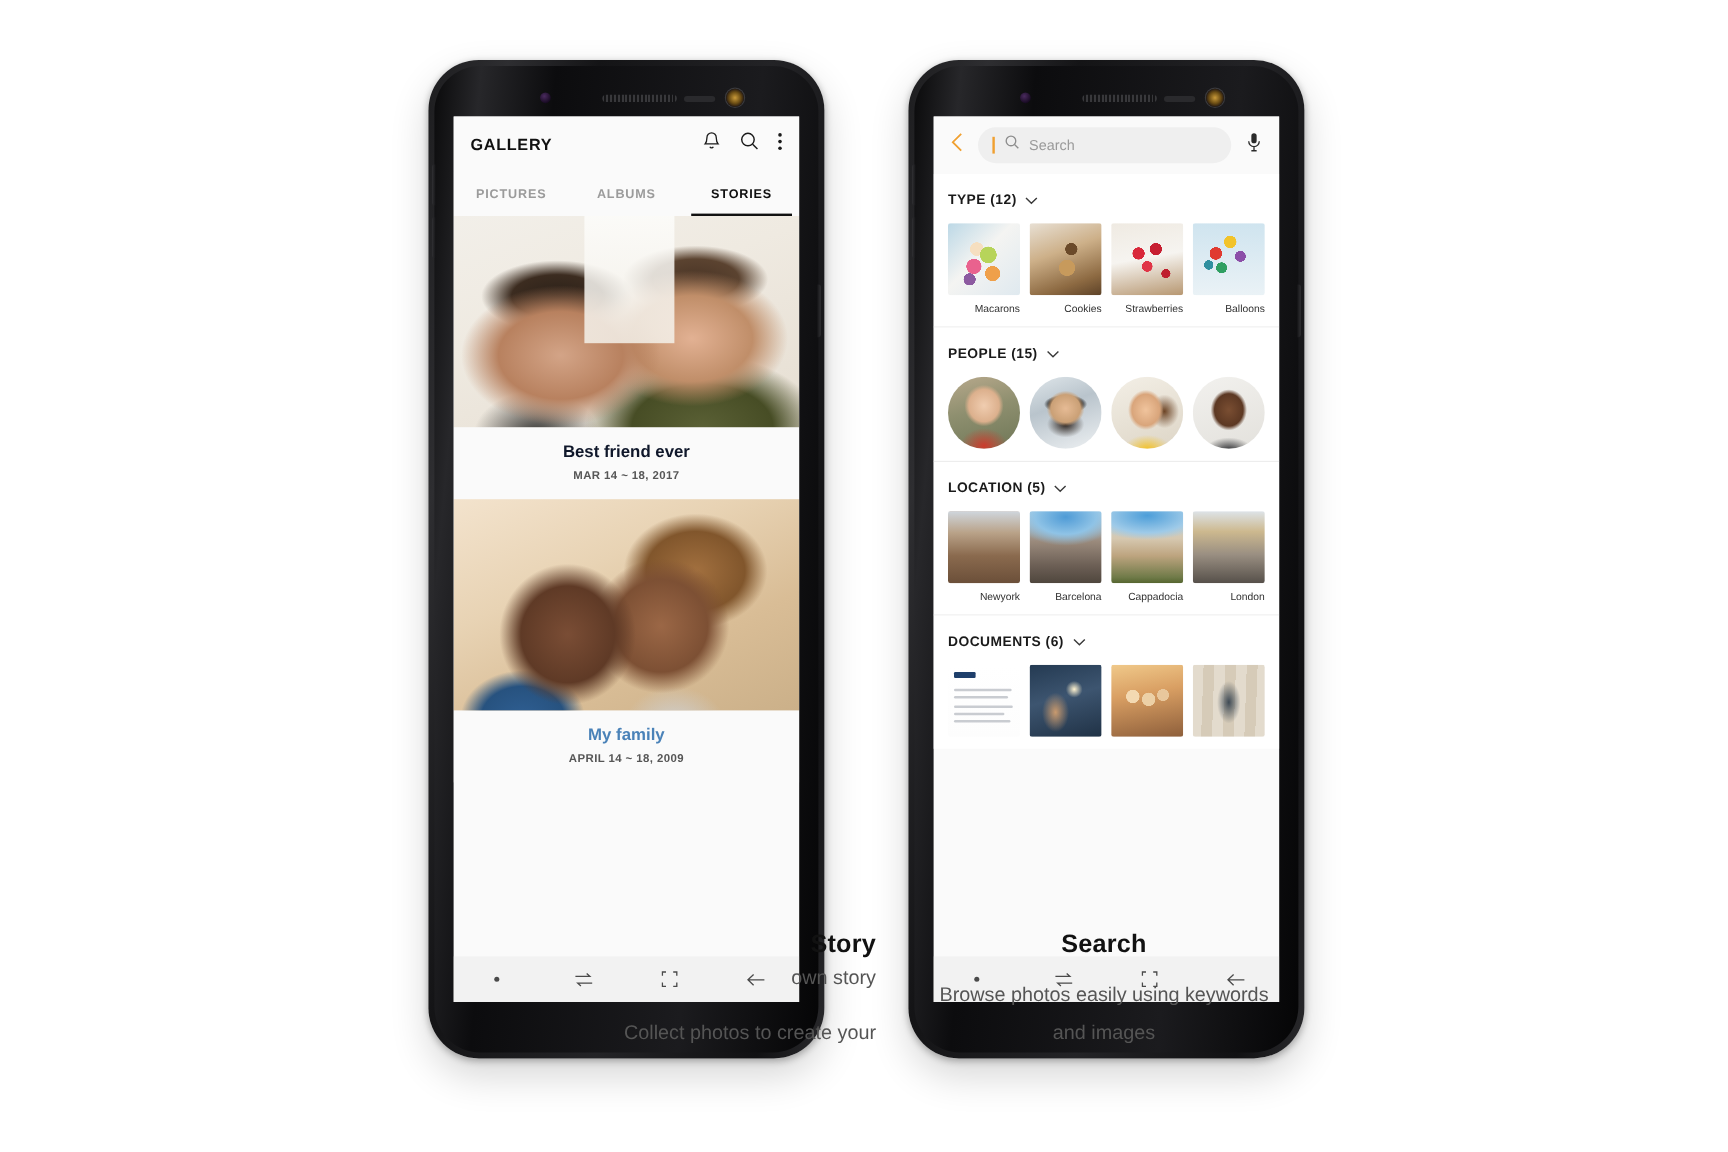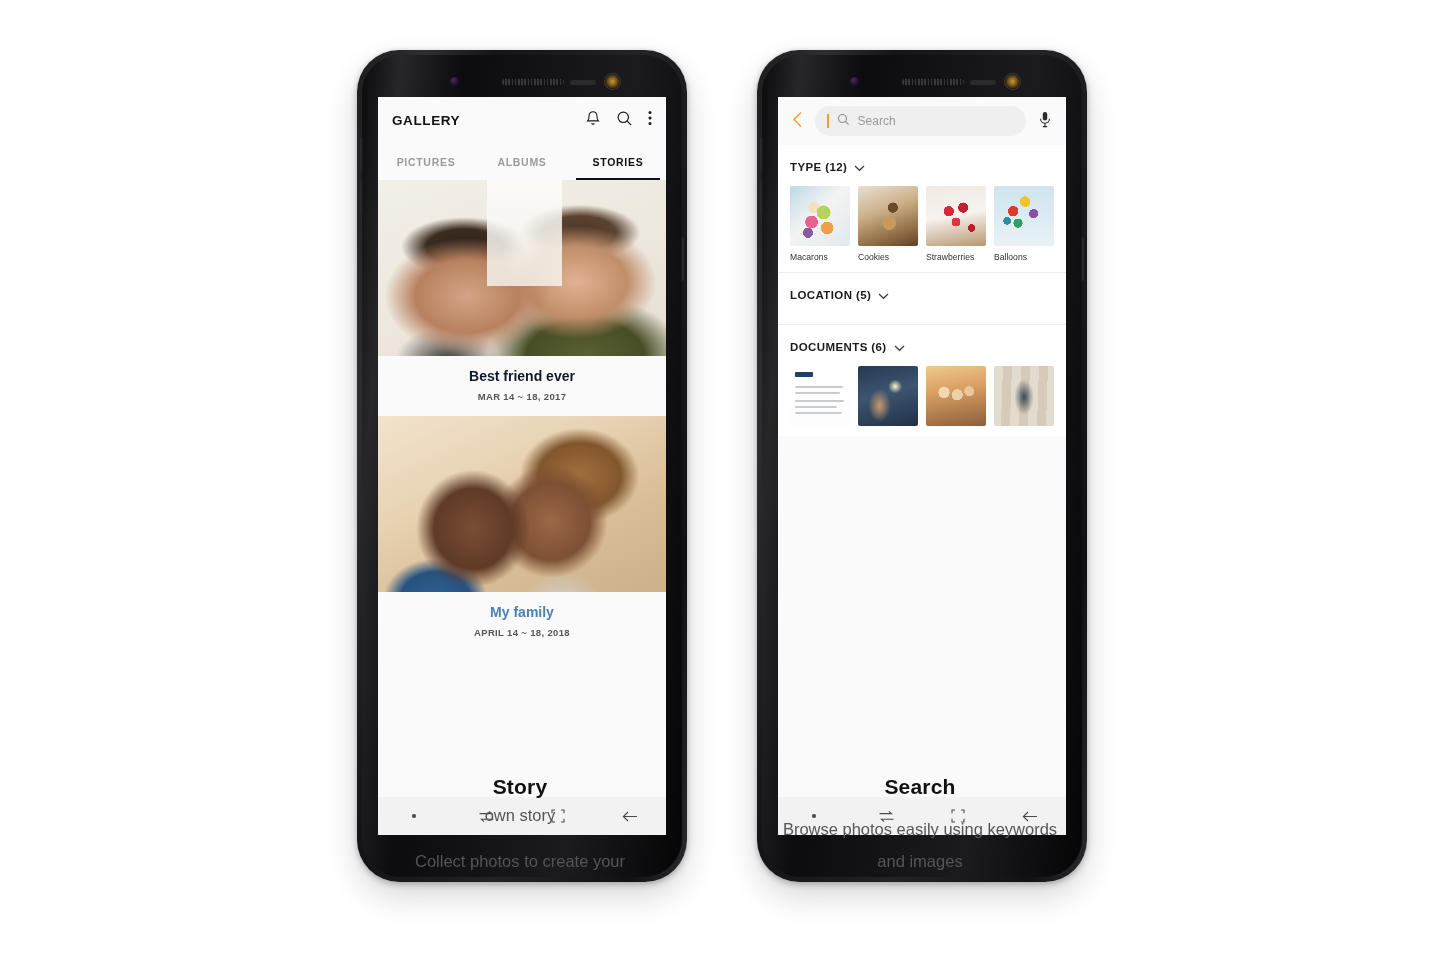--- a/index.html
+++ b/index.html
@@ -95,21 +95,21 @@
     padding:0 12px; gap:8px; }
   .s-caret { width:1.6px; height:14px; background:#f0a030; }
   .s-ph { font-size:12px; color:#9a9a9a; }
   .s-body { background:#fafafa; }
   .sec { padding:13px 12px 10px; background:#fff; border-bottom:1px solid #ededed; }
   .sec-head { display:flex; align-items:center; gap:7px; margin-bottom:10px;text-align:center; }
   .sec-title { font-size:11.5px; font-weight:700; letter-spacing:.4px; color:#1a1a1a; }
   .grid4 { display:flex; gap:8px; }
   .cell { flex:1; }
   .thumb { width:100%; height:60px; border-radius:2px; overflow:hidden; }
-  .cap { font-size:8.6px; color:#303030; text-align:left; margin-top:6px; }
+  .cap { font-size:8.6px; color:#303030; text-align:right; margin-top:6px; }
   .avatar { width:100%; aspect-ratio:1/1; border-radius:50%; overflow:hidden; }
 
   
   .t-macarons { background:
      radial-gradient(circle 10px at 36% 60%, #e9628e 62%, rgba(233,98,142,0) 64%),
      radial-gradient(circle 11px at 56% 44%, #b7d45a 62%, rgba(183,212,90,0) 64%),
      radial-gradient(circle 10px at 62% 70%, #efa04a 62%, rgba(239,160,74,0) 64%),
      radial-gradient(circle 9px at 40% 36%, #f6dfc0 62%, rgba(246,223,192,0) 64%),
      radial-gradient(circle 8px at 30% 78%, #8c5aa0 62%, rgba(140,90,160,0) 64%),
      linear-gradient(135deg,#bcd8e6 0%,#f4f4f2 45%,#dfe9ef 100%); }
@@ -235,21 +235,21 @@
         <div class="story-meta">
           <div class="story-name" id="s1name" style="color:#0f172a">Best friend ever</div>
           <div class="story-date">MAR 14 ~ 18, 2017</div>
         </div>
       </div>
 
       <div class="story-card">
         <div class="story-photo photoB"></div>
         <div class="story-meta">
           <div class="story-name" id="s2name" style="color:#4a82b8">My family</div>
-          <div class="story-date">APRIL 14 ~ 18, 2018</div>
+          <div class="story-date">APRIL 14 ~ 18, 2009</div>
         </div>
       </div>
 
       <div class="navbar">
         <div class="navbtn">
           <svg width="6" height="6" viewBox="0 0 6 6" fill="#4a4a4a">
               <circle cx="3" cy="3" r="2.1"></circle>
             </svg>
         </div>
         <div class="navbtn">
@@ -332,25 +332,65 @@
                 <div class="cap">Strawberries</div>
               </div>
               <div class="cell">
                 <div class="thumb t-balloons"></div>
                 <div class="cap">Balloons</div>
               </div>
             </div>
           </div>
           <div class="sec">
             <div class="sec-head">
+       <span class="sec-title">PEOPLE (15)</span>
+       <span><svg width="11" height="7" viewBox="0 0 11 7" fill="none" stroke="#3a3a3a" stroke-width="1.2">
+                  <path d="M1 1l4.5 4.3L10 1"></path>
+                </svg></span>
+     </div>
+     <div class="grid4">
+              <div class="cell">
+                <div class="avatar av1"></div>
+              </div>
+              <div class="cell">
+                <div class="avatar av2"></div>
+              </div>
+              <div class="cell">
+                <div class="avatar av3"></div>
+              </div>
+              <div class="cell">
+                <div class="avatar av4"></div>
+              </div>
+            </div>
+          </div>
+          <div class="sec">
+            <div class="sec-head">
        <span class="sec-title">LOCATION (5)</span>
        <span><svg width="11" height="7" viewBox="0 0 11 7" fill="none" stroke="#3a3a3a" stroke-width="1.2">
                   <path d="M1 1l4.5 4.3L10 1"></path>
                 </svg></span>
      </div>
+     <div class="grid4">
+              <div class="cell">
+                <div class="thumb t-ny"></div>
+                <div class="cap">Newyork</div>
+              </div>
+              <div class="cell">
+                <div class="thumb t-bcn"></div>
+                <div class="cap">Barcelona</div>
+              </div>
+              <div class="cell">
+                <div class="thumb t-capp"></div>
+                <div class="cap">Cappadocia</div>
+              </div>
+              <div class="cell">
+                <div class="thumb t-london"></div>
+                <div class="cap">London</div>
+              </div>
+            </div>
           </div>
           <div class="sec" style="border-bottom: none;">
             <div class="sec-head">
        <span class="sec-title">DOCUMENTS (6)</span>
        <span><svg width="11" height="7" viewBox="0 0 11 7" fill="none" stroke="#3a3a3a" stroke-width="1.2">
                   <path d="M1 1l4.5 4.3L10 1"></path>
                 </svg></span>
      </div>
      <div class="grid4">
               <div class="cell">
@@ -396,21 +436,21 @@
           <svg width="16" height="13" viewBox="0 0 16 13" fill="none" stroke="#4a4a4a" stroke-width="1.1">
             <path d="M15 6.5H1.5M6 2L1.3 6.5 6 11"></path>
           </svg>
         </div>
       </div>
 
     </div>
   </div>
 </div>
 
-<div class="caption" style="left:310px; top:775px;">
+<div class="caption" style="left:310px; top:775px;text-align:right;">
   <div class="cap-title">Story</div>
   <div class="cap-sub" style="margin-top:0">own story</div>
   <div class="cap-sub">Collect photos to create your</div>
 </div>
 
 <div class="caption" style="left:710px; top:775px;">
   <div class="cap-title">Search</div>
   <div class="cap-sub">Browse photos easily using keywords</div>
   <div class="cap-sub" style="margin-top:0">and images</div>
 </div>

